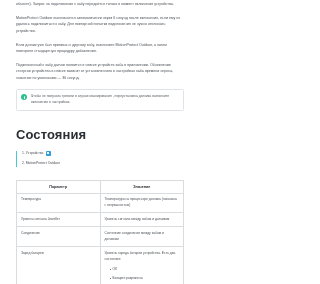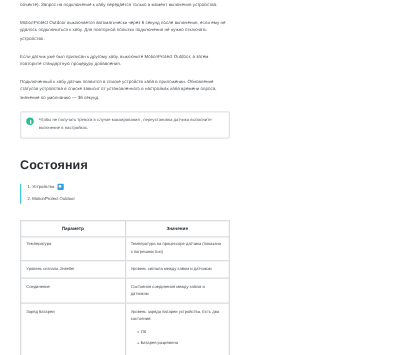--- a/index.html
+++ b/index.html
@@ -66,21 +66,21 @@
   }
   .callout-text {
     font-size: 3.4px;
     line-height: 1.75;
     color: #55595f;
     flex: 1 1 auto;
   }
 
   
   .section-title {
-    font-size: 10px;
+    font-size: 13px;
     font-weight: bold;
     color: #2b2f33;
     margin: 16px 0 0 0;
     letter-spacing: 0.1px;
   }
 
   
   .crumb-list {
     margin: 9px 0 0 0;
     padding: 0 0 0 5px;

